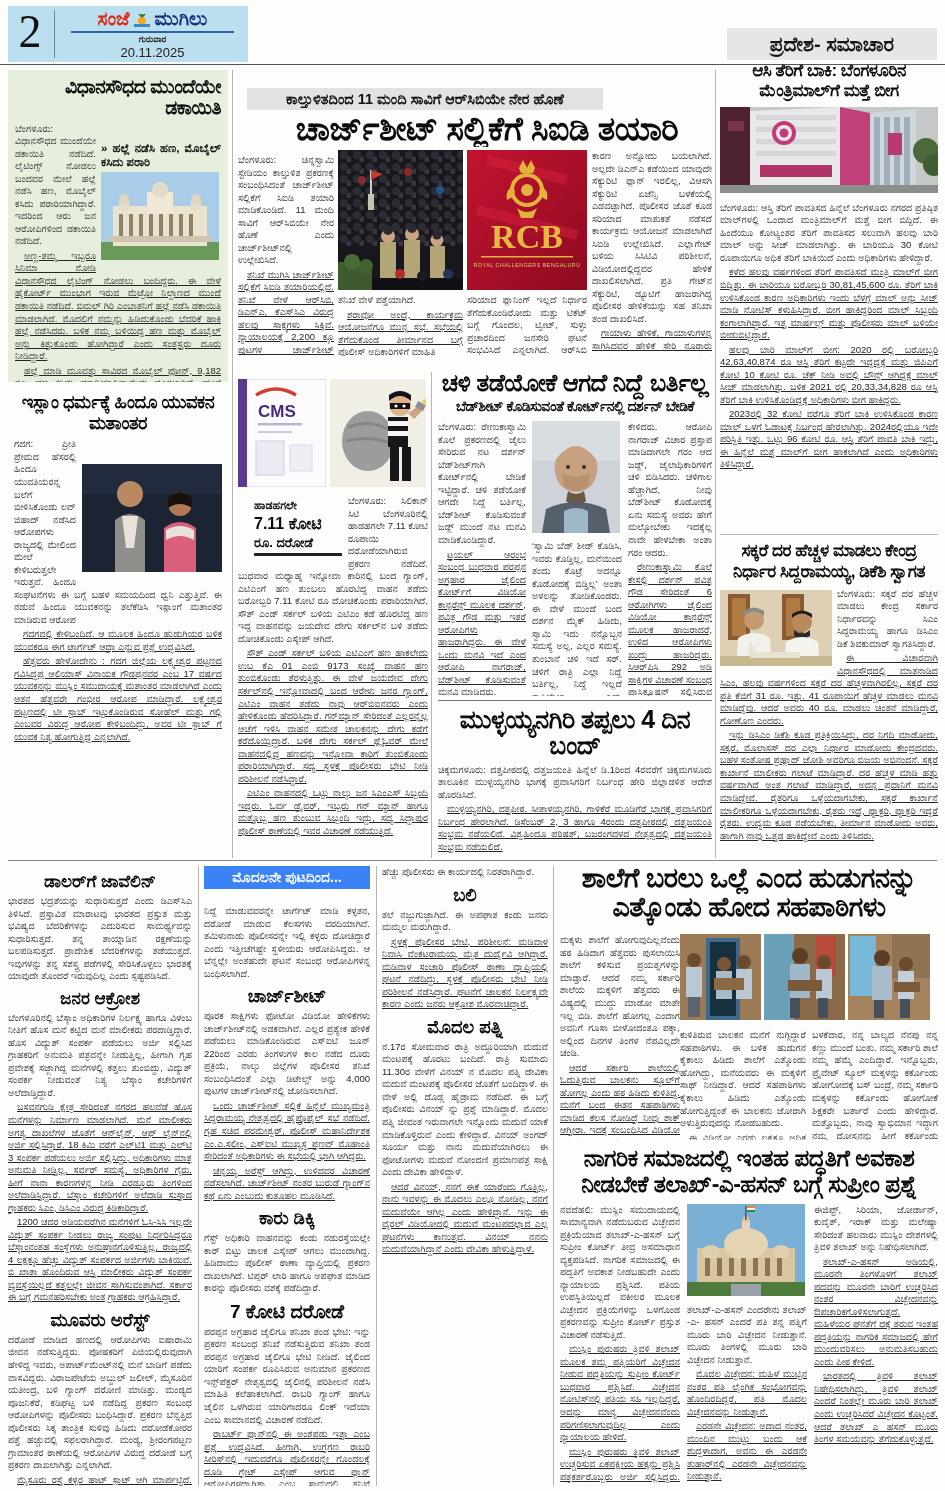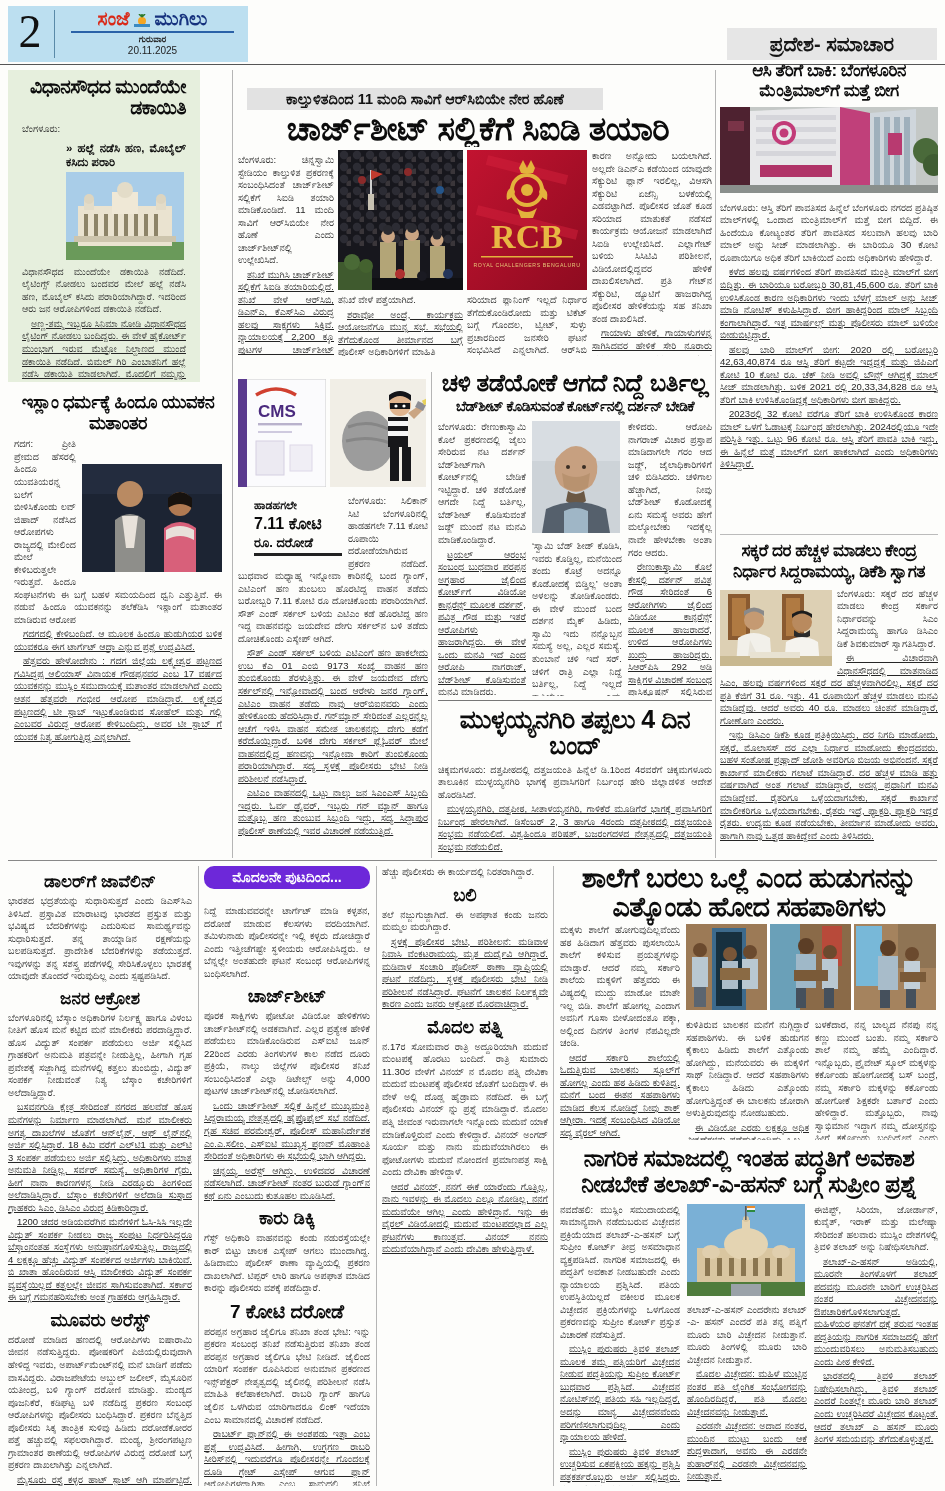--- a/index.html
+++ b/index.html
@@ -11,37 +11,37 @@
   }
   .abs { position:absolute; overflow:hidden; }
   .body-txt { font-size:9.5px; line-height:1.32; text-align:justify; color:#262626; }
   .para { margin:0 0 2px 0; }
   .para + .para { text-indent:9px;text-decoration:underline; }
   .hl { font-weight:700; color:#0c0c0c; text-align:center; letter-spacing:-0.5px; }
   .hl-right { font-weight:700; color:#0c0c0c; text-align:right; letter-spacing:-0.5px; }
   .vrule { position:absolute; width:1px; background:#b5b5b5; }
   .hrule { position:absolute; height:1px; background:#9a9a9a; }
   .kicker { background:#e2e2e2; font-weight:700; text-align:center; color:#111; }
-  .black-banner { background:#6d28d9; color:#fff; font-weight:700; text-align:center; font-size:14px; padding:3px 0;border-radius:10px; }
+  .black-banner { background:#3b82f6; color:#fff; font-weight:700; text-align:center; font-size:14px; padding:3px 0; }
   .sec-head { font-weight:700; text-align:center; color:#0c0c0c; margin:6px 0 3px; }
   .pullq { float:left; width:88px; margin:3px 6px 2px 16px; font-weight:700; color:#0c0c0c; }
   .pullq .l1 { font-size:11px; }
   .pullq .l2 { font-size:16px; }
   .pullq .l3 { font-size:13px; border-bottom:3px solid #222; padding-bottom:2px; }
   .imgbox { display:block; }
   
   .mast { position:absolute; left:8px; top:6px; width:240px; height:56px; background:#bcdff0; display:flex; }
   .mast .pno { font-family:"Liberation Serif", serif; font-size:46px; line-height:52px; width:44px; text-align:center; color:#111; }
   .mast .div { width:1px; background:#5a8aa8; margin:4px 2px; }
   .mast .logo { flex:1; text-align:center; padding-top:2px; }
   .mast .lr { color:#d92b1a; font-weight:700; font-size:19px; }
   .mast .lb { color:#16327e; font-weight:700; font-size:19px; }
   .mast .ul { height:2px; background:#2a62a8; margin:1px 14px; }
   .mast .day { font-size:8.5px; font-weight:700; color:#222; }
-  .mast .date { font-size:10px; color:#222; }
+  .mast .date { font-size:13px; color:#222; }
   .seclabel { position:absolute; right:8px; top:28px; width:210px; height:32px; background:#e6e6e6;
     font-size:20px; font-weight:700; text-align:center; line-height:32px; color:#161616; }
 </style>
 </head>
 <body>
 
 <div class="page">
 
   <div class="mast">
     <div class="pno">2</div>
@@ -59,21 +59,21 @@
       <div class="date">20.11.2025</div>
     </div>
   </div>
   <div class="seclabel">ಪ್ರದೇಶ- ಸಮಾಚಾರ</div>
   <div class="hrule" style="left:0;top:64px;width:945px;background:#555"></div>
 
   <div class="vrule" style="left:232px;top:70px;height:788px"></div>
   <div class="vrule" style="left:715px;top:70px;height:788px"></div>
   <div class="vrule" style="left:431px;top:372px;height:486px"></div>
 
-  <div class="abs" style="left:8px;top:70px;width:192px;height:312px;background:#e6efdd;padding:6px 14px">
+  <div class="abs" style="left:8px;top:70px;width:220px;height:312px;background:#e6efdd;padding:6px 7px">
     <div class="hl-right" style="font-size:19px;line-height:1.12">ವಿಧಾನಸೌಧದ ಮುಂದೆಯೇ ಡಕಾಯಿತಿ</div>
     <div class="body-txt" style="margin-top:4px">
       <div style="float:right;width:120px;margin:18px 0 2px 5px">
         <div style="font-weight:700;font-size:11.5px;line-height:1.25;color:#0c0c0c">» ಹಲ್ಲೆ ನಡೆಸಿ ಹಣ, ಮೊಬೈಲ್ ಕಸಿದು ಪರಾರಿ</div>
         <svg width="118" height="88" viewBox="0 0 118 88" style="margin-top:3px">
           <rect width="118" height="88" fill="#a9cde8"></rect>
           <rect x="0" y="70" width="118" height="18" fill="#6a9a5a"></rect>
           <rect x="12" y="34" width="94" height="40" fill="#eae3d0"></rect>
           <rect x="46" y="20" width="26" height="22" fill="#efe8d6"></rect>
           <circle cx="59" cy="18" r="8" fill="#e3dcc8"></circle>
@@ -120,21 +120,21 @@
       </div>
       <div>
           <p class="para">ಗದಗ: ಪ್ರೀತಿ ಪ್ರೇಮದ ಹೆಸರಲ್ಲಿ ಹಿಂದೂ ಯುವತಿಯರನ್ನ ಬಲೆಗೆ ಬೀಳಿಸಿಕೊಂಡು ಲವ್ ಜಿಹಾದ್ ನಡೆಸಿದ ಆರೋಪಗಳು ರಾಜ್ಯದಲ್ಲಿ ಮೇಲಿಂದ ಮೇಲೆ ಕೇಳಿಬರುತ್ತಲೇ ಇರುತ್ತವೆ. ಹಿಂದೂ ಸಂಘಟನೆಗಳು ಈ ಬಗ್ಗೆ ಬಹಳ ಸಮಯದಿಂದ ಧ್ವನಿ ಎತ್ತುತ್ತಿವೆ. ಈ ನಡುವೆ ಹಿಂದೂ ಯುವಕನನ್ನು ತಲೆಕೆಡಿಸಿ ಇಸ್ಲಾಂಗೆ ಮತಾಂತರ ಮಾಡಿರುವ ಆರೋಪ</p>
           <p class="para">ಗದಗದಲ್ಲಿ ಕೇಳಿಬಂದಿದೆ. ಆ ಮೂಲಕ ಹಿಂದೂ ಹುಡುಗಿಯರ ಬಳಿಕ ಯುವಕರೂ ಈಗ ಟಾರ್ಗೆಟ್ ಆದ್ರಾ ಎನ್ನುವ ಪ್ರಶ್ನೆ ಉದ್ಭವಿಸಿದೆ.</p>
           <p class="para">ಹೆತ್ತವರು ಹೇಳೋದೇನು : ಗದಗ ಜಿಲ್ಲೆಯ ಲಕ್ಷ್ಮೇಶ್ವರ ಪಟ್ಟಣದ ಗವಿಸಿದ್ಧಪ್ಪ ಆಲಿಯಾಸ್ ವಿನಾಯಕ ಗೌಡಪ್ಪನವರ ಎಂಬ 17 ವರ್ಷದ ಯುವಕನನ್ನು ಮುಸ್ಲಿಂ ಸಮುದಾಯಕ್ಕೆ ಮತಾಂತರ ಮಾಡಲಾಗಿದೆ ಎಂದು ಆತನ ಹೆತ್ತವರೇ ಗಂಭೀರ ಆರೋಪ ಮಾಡಿದ್ದಾರೆ. ಲಕ್ಷ್ಮೇಶ್ವರ ಪಟ್ಟಣದಲ್ಲಿ ಟೀ ಸ್ಟಾಬ್ ಇಟ್ಟುಕೊಂಡಿರುವ ಸೋಹೆಲ್ ಮತ್ತು ಗಲ್ಲಿ ಎಂಬವರ ವಿರುದ್ಧ ಆರೋಪ ಕೇಳಿಬಂದಿದ್ದು, ಅವರ ಟೀ ಸ್ಟಾಬ್ ಗೆ ಯುವಕ ನಿತ್ಯ ಹೋಗುತ್ತಿದ್ದ ಎನ್ನಲಾಗಿದೆ.</p>
         </div>
     </div>
   </div>
 
   <div class="abs kicker" style="left:247px;top:88px;width:356px;height:22px;font-size:14.5px;line-height:22px">ಕಾಲ್ತುಳಿತದಿಂದ 11 ಮಂದಿ ಸಾವಿಗೆ ಆರ್‌ಸಿಬಿಯೇ ನೇರ ಹೊಣೆ</div>
-  <div class="abs hl" style="left:239px;top:112px;width:478px;font-size:33px;line-height:1.05">ಚಾರ್ಜ್‌ಶೀಟ್ ಸಲ್ಲಿಕೆಗೆ ಸಿಐಡಿ ತಯಾರಿ</div>
+  <div class="abs hl" style="left:248px;top:112px;width:478px;font-size:33px;line-height:1.05">ಚಾರ್ಜ್‌ಶೀಟ್ ಸಲ್ಲಿಕೆಗೆ ಸಿಐಡಿ ತಯಾರಿ</div>
 
   <div class="abs body-txt" style="left:238px;top:154px;width:96px;height:202px">
     <div>
         <p class="para">ಬೆಂಗಳೂರು: ಚಿನ್ನಸ್ವಾಮಿ ಸ್ಟೇಡಿಯಂ ಕಾಲ್ತುಳಿತ ಪ್ರಕರಣಕ್ಕೆ ಸಂಬಂಧಿಸಿದಂತೆ ಚಾರ್ಜ್‌ಶೀಟ್ ಸಲ್ಲಿಕೆಗೆ ಸಿಐಡಿ ತಯಾರಿ ಮಾಡಿಕೊಂಡಿದೆ. 11 ಮಂದಿ ಸಾವಿಗೆ ಆರ್‌ಸಿಬಿಯೇ ನೇರ ಹೊಣೆ ಎಂದು ಚಾರ್ಜ್‌ಶೀಟ್‌ನಲ್ಲಿ ಉಲ್ಲೇಖಿಸಿದೆ.</p>
         <p class="para">ತನಿಖೆ ಮುಗಿಸಿ ಚಾರ್ಜ್‌ಶೀಟ್ ಸಲ್ಲಿಕೆಗೆ ಸಿಐಡಿ ತಯಾರಿಯಲ್ಲಿದೆ. ತನಿಖೆ ವೇಳೆ ಆರ್‌ಸಿಬಿ, ಡಿಎನ್ಎ, ಕೆಎಸ್‌ಸಿಎ ವಿರುದ್ಧ ಹಲವು ಸಾಕ್ಷ್ಯಗಳು ಸಿಕ್ಕಿವೆ. ನ್ಯಾಯಾಲಯಕ್ಕೆ 2,200 ಕ್ಕೂ ಪುಟಗಳ ಚಾರ್ಜ್‌ಶೀಟ್ ರೆಡಿಯಿದೆ.</p>
       </div>
   </div>
   <svg class="abs imgbox" style="left:338px;top:150px" width="125" height="140" viewBox="0 0 125 140">
     <defs>
       <pattern id="heads" width="13" height="12" patternUnits="userSpaceOnUse">
@@ -448,21 +448,21 @@
     <div class="body-txt">
         <div>
           <p class="para">ನ.17ರ ಸೋಮವಾರ ರಾತ್ರಿ ಅದ್ದೂರಿಯಾಗಿ ಮದುವೆ ಮಂಟಪಕ್ಕೆ ಹೊರಟು ಬಂದಿದೆ. ರಾತ್ರಿ ಸುಮಾರು 11.30ರ ವೇಳೆಗೆ ವಿನಯ್ ನ ಮೊದಲ ಪತ್ನಿ ದೇವಿಕಾ ಮದುವೆ ಮಂಟಪಕ್ಕೆ ಪೊಲೀಸರ ಜೊತೆಗೆ ಬಂದಿದ್ದಾಳೆ. ಈ ವೇಳೆ ಅಲ್ಲಿ ದೊಡ್ಡ ಹೈಡ್ರಾಮ ನಡೆದಿದೆ. ಈ ಬಗ್ಗೆ ಪೊಲೀಸರು ವಿನಯ್ ನ್ನು ಪ್ರಶ್ನೆ ಮಾಡಿದ್ದಾರೆ. ಮೊದಲ ಪತ್ನಿ ಜೀವಂತ ಇರುವಾಗಲೇ ಇನ್ನೊಂದು ಮದುವೆ ಯಾಕೆ ಮಾಡಿಕೊಳ್ತಿರುವೆ ಎಂದು ಕೇಳಿದ್ದಾರೆ. ವಿನಯ್ ಅಂಗದ್ ಸೂರ್ಯ ಮತ್ತು ನಾನು ಮದುವೆಯಾಗಿರಲು ಈ ಫೋಟೋಗಳು ಮದುವೆ ನೋಂದಣಿ ಪ್ರಮಾಣಪತ್ರ ಸಾಕ್ಷಿ ಎಂದು ದೇವಿಕಾ ಹೇಳಿದ್ದಾಳೆ.</p>
           <p class="para">ಆದರೆ ವಿನಯ್, ನನಗೆ ಈಕೆ ಯಾರೆಂದು ಗೊತ್ತಿಲ್ಲ, ನಾನು ಇವಳನ್ನು ಈ ಮೊದಲು ಎಲ್ಲೂ ನೋಡಿಲ್ಲ, ನನಗೆ ಮದುವೆಯೇ ಆಗಿಲ್ಲ ಎಂದು ಹೇಳಿದ್ದಾನೆ. ಇನ್ನು ಈ ವೈರಲ್ ವಿಡಿಯೋದಲ್ಲಿ ಮದುವೆ ಮಂಟಪದಲ್ಲಾದ ಎಲ್ಲ ಘಟನೆಗಳು ಕಾಣುತ್ತವೆ. ವಿನಯ್ ನನನು ಮದುವೆಯಾಗಿದ್ದಾನೆ ಎಂದು ದೇವಿಕಾ ಹೇಳುತ್ತಿದ್ದಾಳೆ.</p>
         </div>
       </div>
   </div>
 
   <div class="abs" style="left:560px;top:864px;width:378px;height:276px">
     <div class="hl" style="font-size:27px;line-height:1.08">ಶಾಲೆಗೆ ಬರಲು ಒಲ್ಲೆ ಎಂದ ಹುಡುಗನನ್ನು ಎತ್ಕೊಂಡು ಹೋದ ಸಹಪಾಠಿಗಳು</div>
-    <div style="display:flex;gap:6px;margin-top:2px">
+    <div style="display:flex;margin-top:12px">
       <div class="body-txt" style="width:120px">
           <div>
             <p class="para">ಮಕ್ಕಳು ಶಾಲೆಗೆ ಹೋಗುವುದಿಲ್ಲವೆಂದು ಹಠ ಹಿಡಿದಾಗ ಹೆತ್ತವರು ಪುಸಲಾಯಿಸಿ ಶಾಲೆಗೆ ಕಳಿಸುವ ಪ್ರಯತ್ನಗಳನ್ನು ಮಾಡ್ತಾರೆ. ಆದರೆ ನಮ್ಮ ಸರ್ಕಾರಿ ಶಾಲೆಯ ಮಕ್ಕಳಿಗೆ ಹೆತ್ತವರು ಈ ವಿಷ್ಯದಲ್ಲಿ ಮುದ್ದು ಮಾಡೋ ಮಾತೇ ಇಲ್ಲ ಬಿಡಿ. ಶಾಲೆಗೆ ಹೋಗಲ್ಲ ಎಂದಾಗ ಅವನಿಗೆ ಗೂಸಾ ಬೀಳೋದಂತೂ ಪಕ್ಕಾ, ಅಲ್ಲಿಂದ ದಿನಗಳ ತಿಂಗಳ ನೆಪವಿಲ್ಲದೇ ಚಂಡಿ.</p>
             <p class="para">ಆದರೆ ಸರ್ಕಾರಿ ಶಾಲೆಯಲ್ಲಿ ಓದುತ್ತಿರುವ ಬಾಲಕನು ಸ್ಕೂಲ್‌ಗೆ ಹೋಗಲ್ಲ ಎಂದು ಹಠ ಹಿಡಿದು ಕುಳಿತಿದ್ದ. ಮನೆಗೆ ಬಂದ ಈತನ ಸಹಪಾಠಿಗಳು ಮಾಡಿದ ಕೆಲಸ ನೋಡಿದ್ರೆ ನೀವು ಶಾಕ್ ಆಗ್ತೀರಾ. ಇದಕ್ಕೆ ಸಂಬಂಧಿಸಿದ ವಿಡಿಯೋ ಸದ್ಯ ವೈರಲ್ ಆಗಿದೆ.</p>
           </div>
         </div>
       <div style="flex:1">
         <svg width="250" height="86" viewBox="0 0 250 86">
           <rect width="250" height="86" fill="#fff"></rect>
           <g>

